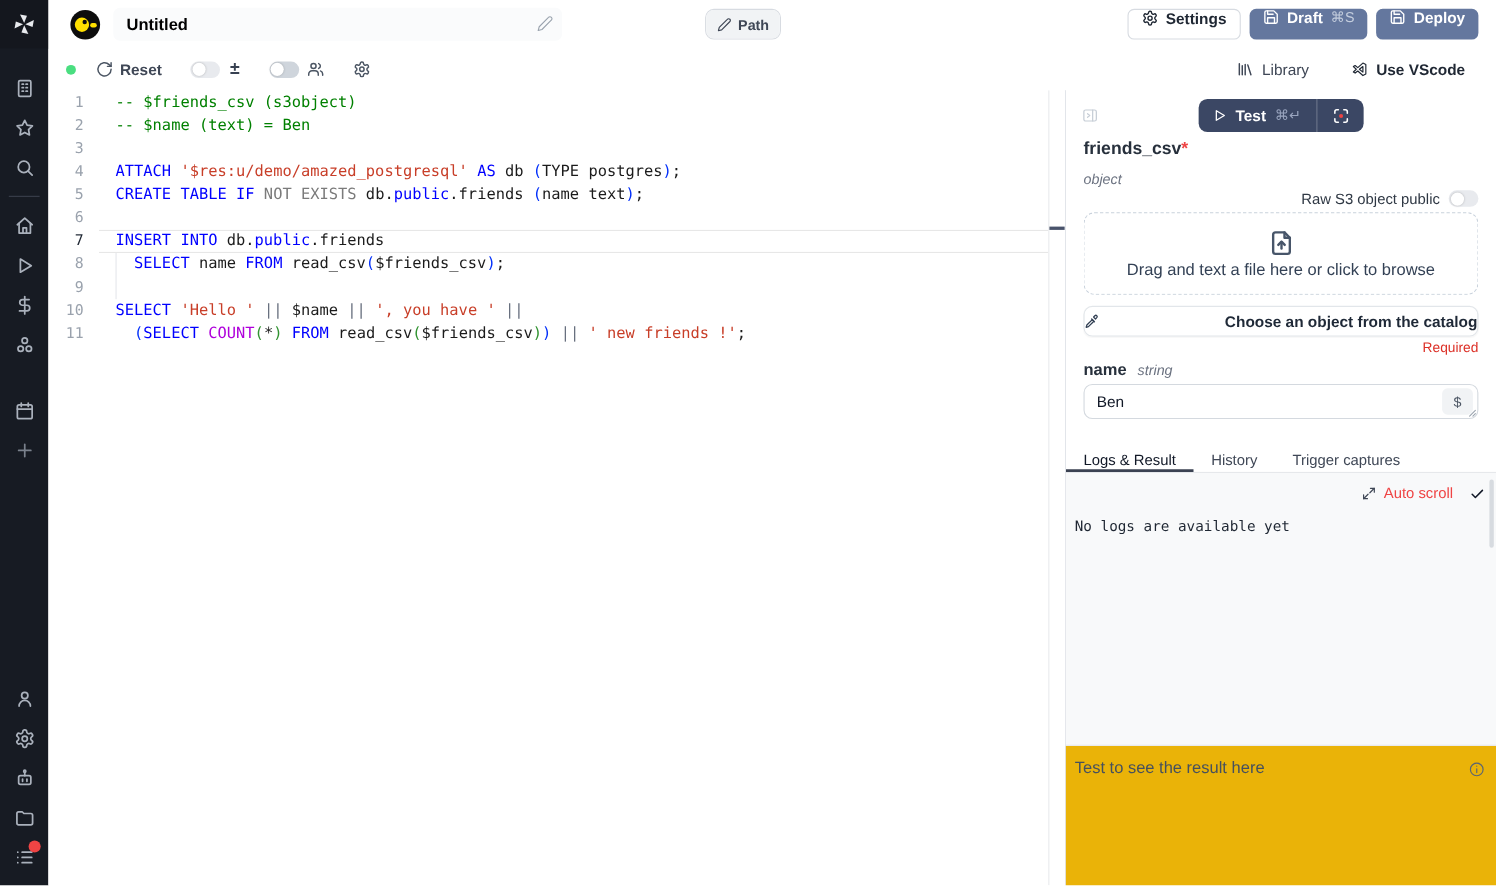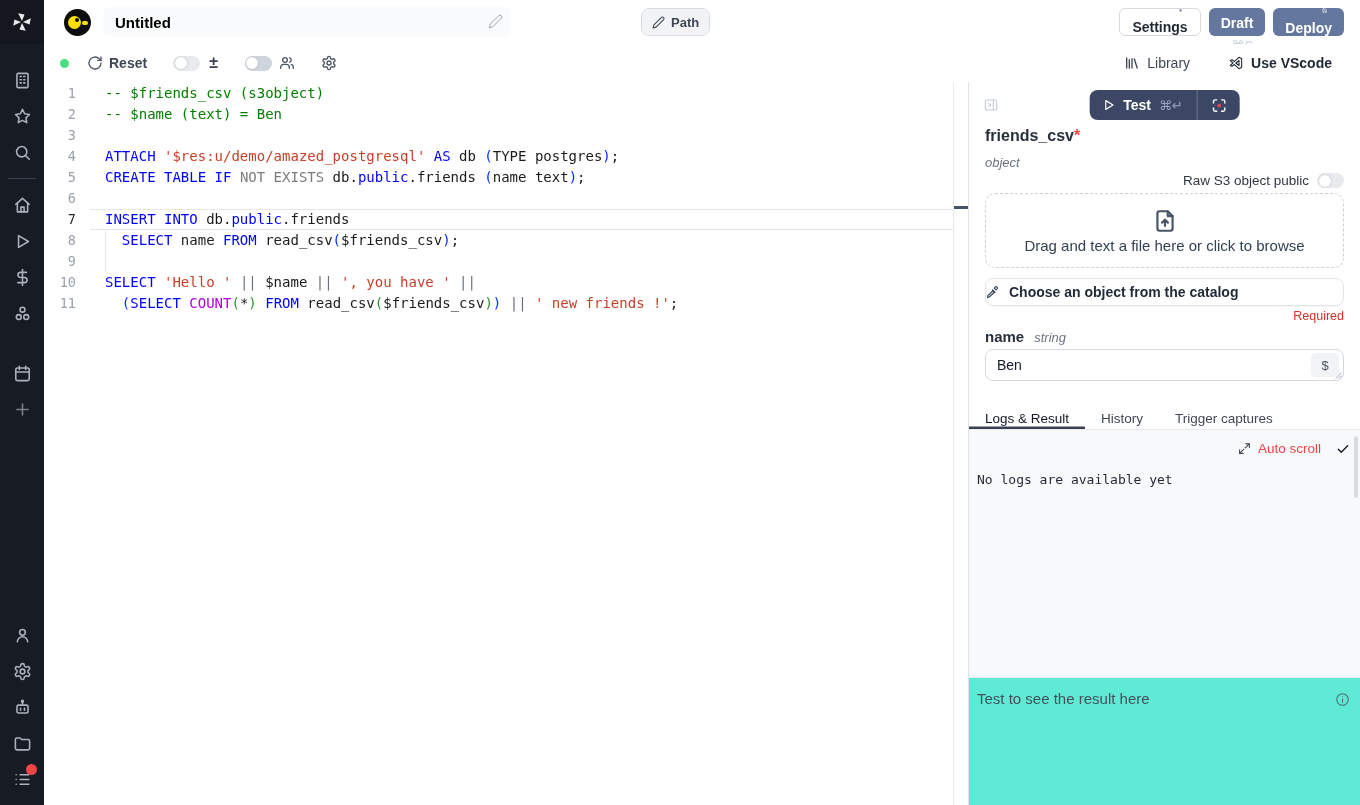--- a/index.html
+++ b/index.html
@@ -27,21 +27,21 @@
   .ducklogo .eye  { position:absolute; left:11px; top:9px; width:4px; height:4px; border-radius:50%; background:#0d0d0d; }
   .ducklogo .beak { position:absolute; right:3px; top:12px; width:6px; height:4px; border-radius:2px; background:#ffe000; }
   .title-wrap { position:relative; width:408px; height:30px; margin-left:12px; }
   .title-input { width:100%; height:100%; border:none; background:#fafbfc; border-radius:6px; padding:0 30px 0 12px;
     font-size:15px; font-weight:700; color:#000000; font-family:inherit; }
   .title-pencil { position:absolute; right:8px; top:7px; color:#9aa3ae; }
   .path-pill { display:flex; align-items:stretch; height:28px; margin-left:130px; border:1px solid #d7dbe1; border-radius:8px; overflow:hidden; background:#fff; }
   .path-pill .seg-label { display:flex; align-items:center; gap:6px; padding:0 10px; background:#f1f3f5; font-size:13px; font-weight:600; color:#3f4756;justify-content:center; }
   .path-pill .seg-value { display:flex; align-items:center; padding:0 12px; font-family:"DejaVu Sans Mono","Liberation Mono",monospace; font-size:13px; color:#1f2733; }
   .tb-right { margin-left:auto; display:flex; align-items:center; gap:8px; }
-  .btn { display:inline-flex; align-items:flex-end; gap:7px; height:28px; padding:0 12px; border-radius:6px; font-size:14px; font-weight:700; cursor:pointer; border:1px solid transparent;flex-direction:column; }
+  .btn { display:inline-flex; align-items:flex-start; gap:7px; height:28px; padding:0 12px; border-radius:6px; font-size:14px; font-weight:700; cursor:pointer; border:1px solid transparent; }
   .btn-outline { background:#fff; border-color:#d7dbe1; color:#1f2733; }
   .btn-slate { color:#fff; border:none; }
   .btn .shortcut { font-weight:400; font-size:13px; color:#c3cddd; }
   .btn svg { width:15px; height:15px; }
 
   
   .toolbar { height:38px; display:flex; align-items:center; padding:0 16px; background:#fff; }
   .status-dot { width:9px; height:9px; border-radius:50%; margin-right:18px; }
   .tool-item { display:flex; align-items:center; gap:6px; color:#3f4756; font-size:14px; font-weight:600; cursor:pointer; }
   .tool-item svg { width:16px; height:16px; color:#4b5563; }
@@ -85,21 +85,21 @@
   .test-sep { width:1px; background:rgba(255,255,255,.25); }
   .test-capture { display:flex; align-items:center; justify-content:center; width:42px; }
   .arg-head { display:flex; align-items:baseline; gap:10px;flex-direction:column; }
   .arg-name { font-size:16px; font-weight:700; color:#27303c; }
   .arg-name .req { color:#ef4444; }
   .arg-type { font-size:13px; font-style:italic; color:#6b7280; }
   .raws3-row { display:flex; align-items:center; justify-content:flex-end; gap:8px; margin:3px 0 5px 0; font-size:13.5px; color:#2f3844; }
   .dropzone { border:1.5px dashed #c9d2dc; border-radius:10px; height:75px; display:flex; flex-direction:column; align-items:center; justify-content:center; gap:3px; color:#3b4656; cursor:pointer; }
   .dropzone svg { width:26px; height:26px; color:#475569; }
   .dropzone .dz-text { font-size:15px; font-weight:500; color:#334155; }
-  .catalog-btn { margin-top:10px; width:100%; height:28px; display:flex; align-items:center; justify-content:flex-start; gap:9px;
+  .catalog-btn { margin-top:10px; width:100%; height:28px; display:flex; align-items:center; justify-content:space-between; gap:9px;
     border:1px solid #e2e6ea; border-radius:8px; background:#fff; font-size:14px; font-weight:700; color:#1f2937; cursor:pointer; box-shadow:0 1px 1px rgba(0,0,0,.03); }
   .catalog-btn svg { width:14px; height:14px; color:#334155; }
   .required-txt { text-align:right; font-size:12.5px; margin-top:3px; }
   .arg2-head { margin-top:5px; display:flex; align-items:baseline; gap:10px; }
   .arg2-head .arg-name { font-size:15px; }
   .text-input-wrap { position:relative; margin-top:4px; }
   .text-input { width:100%; height:32px; border:1px solid #d4d9df; border-radius:8px; padding:0 40px 0 11px; font-size:14px; color:#111827; font-family:inherit; background:#fff; }
   .dollar-chip { position:absolute; right:5px; top:4px; width:28px; height:24px; background:#f1f3f5; border-radius:5px; display:flex; align-items:center; justify-content:center; font-size:13px; color:#4b5563; cursor:pointer; }
   .resize-corner { position:absolute; right:2px; bottom:2px; width:9px; height:9px; color:#9aa3ae; }
 
@@ -110,21 +110,21 @@
 
   
   .logs-pane { height:248px; background:#f8f9fa; position:relative; border-bottom:1px solid #e6e8eb; }
   .autoscroll-row { display:flex; align-items:center; justify-content:flex-end; gap:7px; padding:11px 10px 0 0; font-size:13.5px; color:#ef4444; }
   .autoscroll-row svg { width:13px; height:13px; color:#3f4756; }
   .autoscroll-row .chk { width:14px; height:14px; color:#111827; margin-left:8px; }
   .logs-empty { margin:16px 0 0 8px; font-family:"DejaVu Sans Mono","Liberation Mono",monospace; font-size:13px; color:#1f2733; }
   .logs-scrollthumb { position:absolute; right:2px; top:6px; width:4px; height:62px; border-radius:2px; background:#d7dbe0; }
 
   
-  .result-pane { flex:1; background:#5eead4; display:flex; align-items:flex-start; padding:12px 10px 0 8px; }
+  .result-pane { flex:1; background:#eab308; display:flex; align-items:flex-start; padding:12px 10px 0 8px; }
   .result-pane .placeholder { font-size:15px; color:#46505e; }
   .result-pane svg { width:15px; height:15px; color:#5b6572; margin-left:auto; margin-top:2px; }
 
   svg.ic { fill:none; stroke:currentColor; stroke-width:2; stroke-linecap:round; stroke-linejoin:round; }
   .hidden-defs { position:absolute; width:0; height:0; overflow:hidden; }
 </style>
 </head>
 <body>
 
 <svg class="hidden-defs" xmlns="http://www.w3.org/2000/svg">

